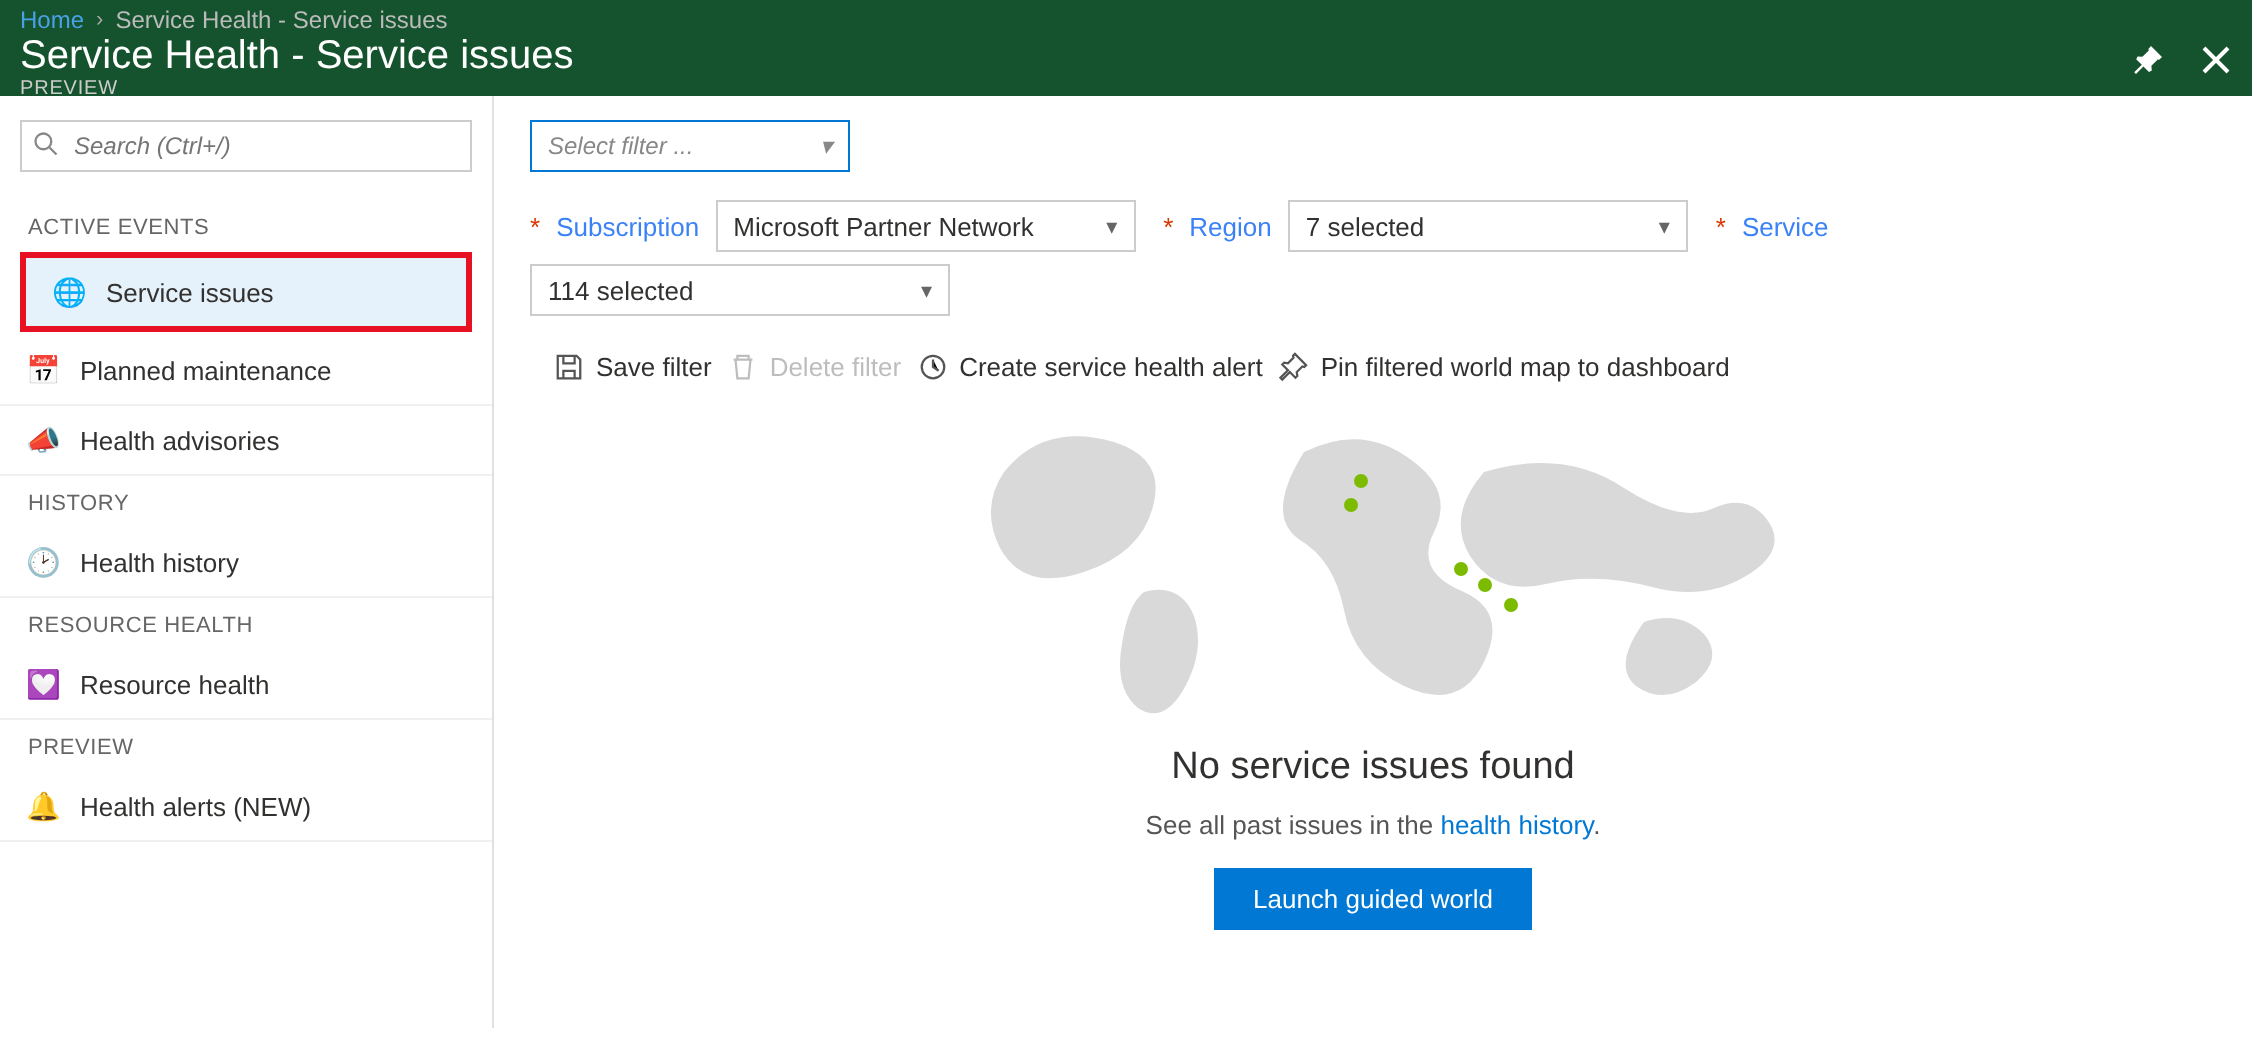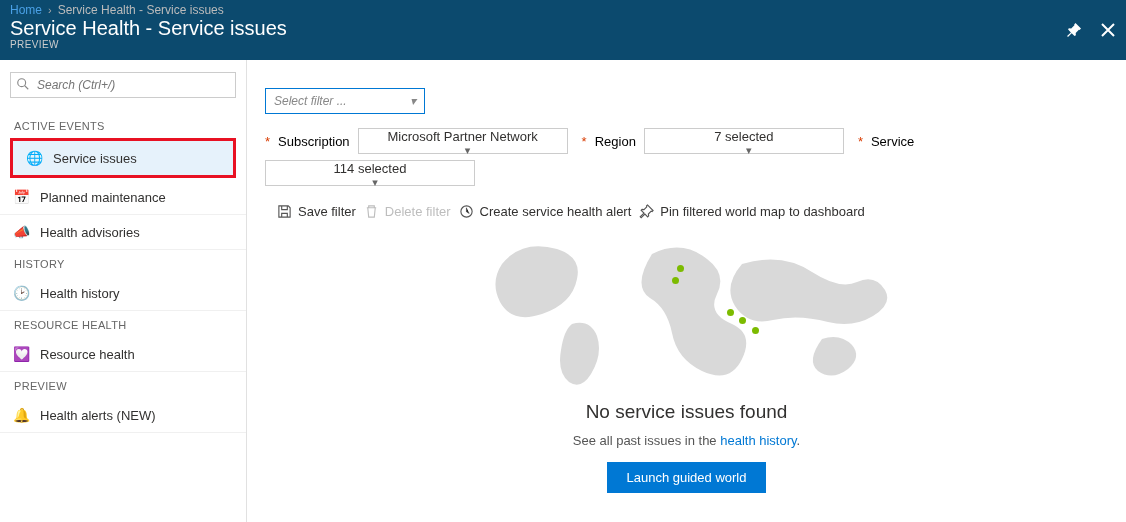--- a/index.html
+++ b/index.html
@@ -1,42 +1,42 @@
 <!DOCTYPE html>
 <html><head>
 <meta charset="utf-8">
 <style>
   * { box-sizing: border-box; margin: 0; padding: 0; font-family: "Segoe UI", Arial, sans-serif; }
   body { width: 1126px; height: 522px; overflow: hidden; background: #fff; font-size: 13px; color: #323130; }
-  .header { background: #0c4a6e; color: #fff; height: 60px; position: relative; }
+  .header { background: #14532d; color: #fff; height: 48px; position: relative; }
   .breadcrumb { padding: 3px 10px 0 10px; font-size: 12px; color: #bbb; display: flex; align-items: center; gap: 6px; }
   .breadcrumb a { color: #4aa0e6; text-decoration: none; }
   .breadcrumb .chev { color: #aaa; font-size: 11px; }
   .title-row { padding: 0 10px 6px 10px; display: flex; align-items: flex-end; justify-content: space-between; }
   .title-row h1 { font-weight: 300; font-size: 20px; color: #fff; line-height: 1.1; }
   .title-row .sub { font-size: 10px; color: #ccc; letter-spacing: 0.4px; }
   .title-icons { position: absolute; right: 10px; top: 22px; display: flex; gap: 18px; align-items: center; }
   .title-icons svg { width: 16px; height: 16px; fill: #fff; cursor: pointer; }
   .body { display: flex; height: calc(522px - 56px); }
   .sidebar { width: 247px; border-right: 1px solid #e1e1e1; padding: 12px 0 0 0; display: flex; flex-direction: column; }
   .search-wrap { margin: 0 10px 14px 10px; position: relative; }
   .search-wrap input { width: 100%; height: 26px; border: 1px solid #ccc; padding: 0 6px 0 26px; font-size: 12px; font-style: italic; color: #888; }
   .search-wrap .sicon { position: absolute; left: 6px; top: 5px; color: #888; }
   .section-label { font-size: 11px; letter-spacing: 0.3px; color: #666; padding: 8px 14px 6px 14px; }
   .nav-item { display: flex; align-items: center; gap: 10px; padding: 9px 14px; font-size: 13px; color: #323130; border-bottom: 1px solid #f0f0f0; cursor: pointer; }
   .nav-item .nicon { width: 16px; height: 16px; display: inline-flex; align-items: center; justify-content: center; font-size: 14px; color: #0078d4; }
   .nav-item.selected { background: #e6f2fb; }
   .nav-highlight { border: 3px solid #e81123; margin: 0 10px 2px 10px; }
   .nav-highlight .nav-item { border-bottom: none; }
-  .main { flex: 1; padding: 28px 18px; overflow: auto; }
+  .main { flex: 1; padding: 12px 18px; overflow: auto; }
   .filter-select { display: inline-flex; align-items: center; justify-content: space-between; border: 1px solid #0078d4; height: 26px; width: 160px; padding: 0 8px; color: #888; font-style: italic; font-size: 12px; cursor: pointer; }
   .filter-row { margin-top: 14px; display: flex; flex-wrap: wrap; align-items: center; gap: 6px; }
   .req { color: #d83b01; margin-right: 2px; }
-  .flabel { font-size: 13px; color: #000000; margin-right: 2px; }
-  .dd { display: inline-flex; align-items: center; justify-content: space-between; border: 1px solid #ccc; height: 26px; padding: 0 8px; background: #fff; cursor: pointer; font-size: 13px; flex-direction: column; }
+  .flabel { font-size: 13px; color: #3b82f6; margin-right: 2px; }
+  .dd { display: inline-flex; align-items: center; justify-content: space-between; border: 1px solid #ccc; height: 26px; padding: 0 8px; background: #fff; cursor: pointer; font-size: 13px; }
   .dd .chev { color: #666; font-size: 11px; margin-left: 10px; }
   .toolbar { margin-top: 18px; display: flex; align-items: center; gap: 8px; padding-left: 12px; }
   .tbtn { display: inline-flex; align-items: center; gap: 6px; font-size: 13px; color: #323130; cursor: pointer; }
   .tbtn.disabled { color: #bdbdbd; cursor: default; }
   .tbtn svg { width: 15px; height: 15px; }
   .map-area { text-align: center; margin-top: 10px; }
   .world { width: 420px; height: 160px; margin: 0 auto; position: relative; }
   .world svg { width: 100%; height: 100%; }
   .dot { position: absolute; width: 7px; height: 7px; background: #7cbb00; border-radius: 50%; }
   .msg-title { font-size: 19px; color: #323130; margin-top: 12px; }

